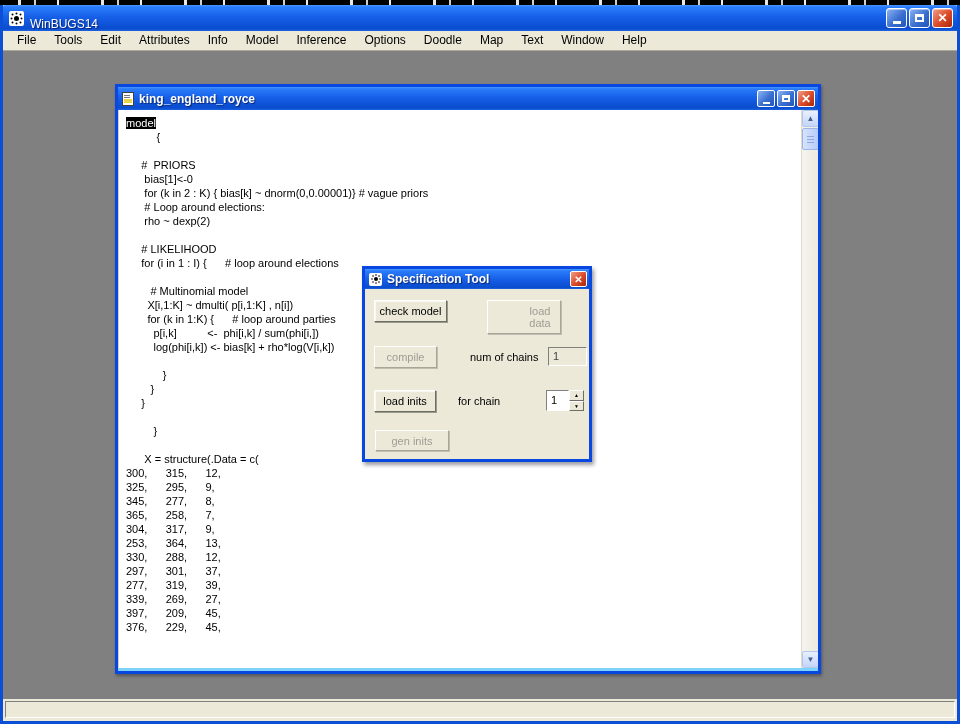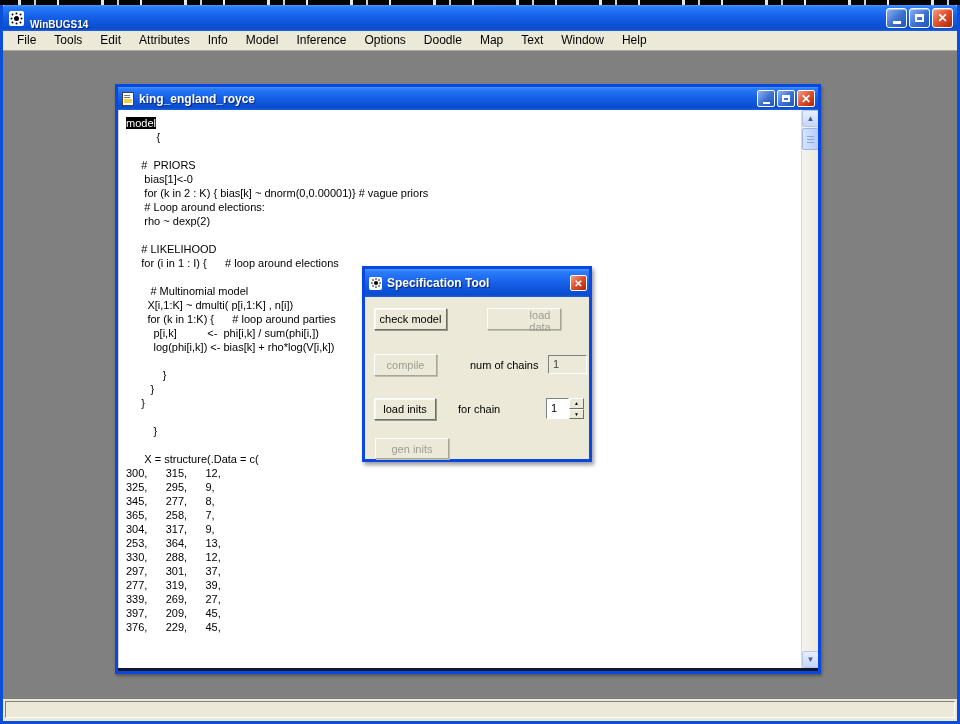--- a/index.html
+++ b/index.html
@@ -10,21 +10,21 @@
   .desktop-strip { position:absolute; left:0; top:0; width:960px; height:5px; background:#000;
     background-image:repeating-linear-gradient(90deg,#000 0 18px,#e8e8e8 18px 21px,#000 21px 34px,#cfcfcf 34px 36px,#000 36px 57px,#ededed 57px 59px,#000 59px 83px); }
 
   
   .main-window { position:absolute; left:0; top:5px; width:960px; height:719px;
     border-left:3px solid #0a4fd6; border-right:3px solid #0a4fd6; border-bottom:3px solid #0a4fd6;
     display:flex; flex-direction:column; background:#ECE9D8; }
   .titlebar { height:26px; flex:0 0 26px; display:flex; align-items:center; padding:0 4px 0 6px;
     background:linear-gradient(180deg,#4a96ff 0%,#2a7cfa 8%,#1660e8 45%,#0a4cce 90%,#1b63e0 100%);
     border-radius:2px 2px 0 0; }
-  .title-text { color:#fff; font-weight:bold; font-size:10px; margin-left:6px;
+  .title-text { color:#fff; font-weight:normal; font-size:12px; margin-left:6px;
     text-shadow:1px 1px 1px rgba(0,0,40,.6); flex:1; white-space:nowrap;margin-top:12px; }
   .gear-icon { width:15px; height:15px; background:#fff; border-radius:2px; position:relative; flex:0 0 15px; }
   .gear-icon::before { content:""; position:absolute; width:5px; height:5px; background:#000; border-radius:50%;
     top:5px; left:5px;
     box-shadow:0 -5px 0 -1.5px #000,0 5px 0 -1.5px #000,-5px 0 0 -1.5px #000,5px 0 0 -1.5px #000,
     -4px -4px 0 -1.5px #000,4px -4px 0 -1.5px #000,-4px 4px 0 -1.5px #000,4px 4px 0 -1.5px #000; }
   .winbtns { display:flex; }
   .winbtn { width:21px; height:20px; margin-left:2px; border-radius:3px; border:1px solid #fff;
     background:linear-gradient(135deg,#8fb3f4 0%,#3a6fd0 55%,#2356b6 100%);
     color:#fff; display:flex; align-items:center; justify-content:center;
@@ -41,21 +41,21 @@
 
   
   .workspace { flex:1 1 auto; position:relative; background:#808080; overflow:hidden; }
 
   
   .statusbar { flex:0 0 22px; background:#ECE9D8; padding:2px 2px; }
   .status-field { height:17px; border:1px solid; border-color:#808080 #fff #fff #808080; }
 
   
   .child-window { position:absolute; left:112px; top:33px; width:706px; height:590px;
-    border:3px solid #0847e0; background:#0f172a; box-shadow:1px 2px 3px rgba(0,0,20,.35); }
+    border:3px solid #0847e0; background:#7dd3fc; box-shadow:1px 2px 3px rgba(0,0,20,.35); }
   .child-titlebar { height:23px; display:flex; align-items:center; padding:0 3px 0 4px;
     background:linear-gradient(180deg,#4a96ff 0%,#2a7cfa 8%,#1660e8 45%,#0a4cce 90%,#1b63e0 100%); }
   .child-title-text { color:#fff; font-weight:bold; font-size:12px; margin-left:5px; flex:1;
     text-shadow:1px 1px 1px rgba(0,0,40,.6); white-space:nowrap; }
   .doc-icon { width:12px; height:14px; background:#fff; border:1px solid #404040; position:relative; flex:0 0 12px; }
   .doc-icon::after { content:""; position:absolute; left:1px; right:1px; top:6px; height:4px; background:#e8d44d; }
   .doc-icon::before { content:""; position:absolute; left:1px; right:3px; top:2px; height:1px; background:#777;
     box-shadow:0 2px 0 #777; }
   .childbtn { width:18px; height:17px; margin-left:2px; border-radius:2px; border:1px solid #fff;
     background:linear-gradient(135deg,#8fb3f4 0%,#3a6fd0 55%,#2356b6 100%); color:#fff;
@@ -80,21 +80,21 @@
   .scroll-btn.up { top:0; }
   .scroll-btn.down { bottom:0; }
   .scroll-thumb { position:absolute; left:0; top:18px; width:17px; height:22px; border:1px solid #9eb4e4;
     border-radius:2px; background:linear-gradient(90deg,#d7e3fe,#b6cbf7); }
   .scroll-thumb::after { content:""; position:absolute; left:4px; right:4px; top:7px; height:1px;
     background:#8fa8d8; box-shadow:0 3px 0 #8fa8d8, 0 6px 0 #8fa8d8; }
 
   
   .dialog { position:absolute; left:359px; top:215px; width:230px; height:196px;
     border:3px solid #0847e0; background:#ECE9D8; box-shadow:2px 3px 4px rgba(0,0,20,.4); }
-  .dialog-titlebar { height:28px; display:flex; align-items:center; padding:0 2px 0 4px;
+  .dialog-titlebar { height:20px; display:flex; align-items:center; padding:0 2px 0 4px;
     background:linear-gradient(180deg,#4a96ff 0%,#2a7cfa 10%,#1660e8 50%,#0a4cce 92%,#1b63e0 100%); }
   .dialog-titlebar .gear-icon { width:13px; height:13px; flex:0 0 13px; }
   .dialog-titlebar .gear-icon::before { width:4px; height:4px; top:4.5px; left:4.5px;
     box-shadow:0 -4px 0 -1.2px #000,0 4px 0 -1.2px #000,-4px 0 0 -1.2px #000,4px 0 0 -1.2px #000,
     -3px -3px 0 -1.2px #000,3px -3px 0 -1.2px #000,-3px 3px 0 -1.2px #000,3px 3px 0 -1.2px #000; }
   .dialog-title-text { color:#fff; font-weight:bold; font-size:12px; margin-left:5px; flex:1;
     text-shadow:1px 1px 1px rgba(0,0,40,.6); white-space:nowrap; }
   .dialog-close { width:17px; height:16px; border:1px solid #fff; border-radius:2px;
     background:linear-gradient(135deg,#f0a088 0%,#dd4f2e 50%,#ab2608 100%); color:#fff;
     display:flex; align-items:center; justify-content:center; font-size:10px; font-weight:bold; }
@@ -227,21 +227,21 @@
     <div class="dialog">
       <div class="dialog-titlebar">
         <span class="gear-icon"></span>
         <span class="dialog-title-text">Specification Tool</span>
         <span class="dialog-close">
             <span>✕</span>
           </span>
       </div>
       <div class="dialog-body">
         <button class="tool-btn" style="left:9px; top:11px; width:73px; height:22px;">check model</button>
-        <button class="tool-btn disabled" style="left:122px; top:11px; width:74px; height:22px;padding-left:32px;">load data</button>
+        <button class="tool-btn disabled" style="left:122px; top:11px; width:74px; height:34px;padding-left:32px;">load data</button>
         <button class="tool-btn disabled" style="left:9px; top:57px; width:63px; height:22px;">compile</button>
         <span class="dlg-label" style="left:105px; top:57px;">num of chains</span>
         <span class="field beige" style="left:183px; top:58px; width:39px; height:19px;">1</span>
         <button class="tool-btn" style="left:9px; top:101px; width:62px; height:22px;">load inits</button>
         <span class="dlg-label" style="left:93px; top:101px;">for chain</span>
         <span class="field white" style="left:181px; top:101px; width:23px; height:21px;">1</span>
         <span class="spinner" style="left:204px; top:101px; height:21px;">
           <span class="spin-btn">
               <span>▲</span>
             </span>

